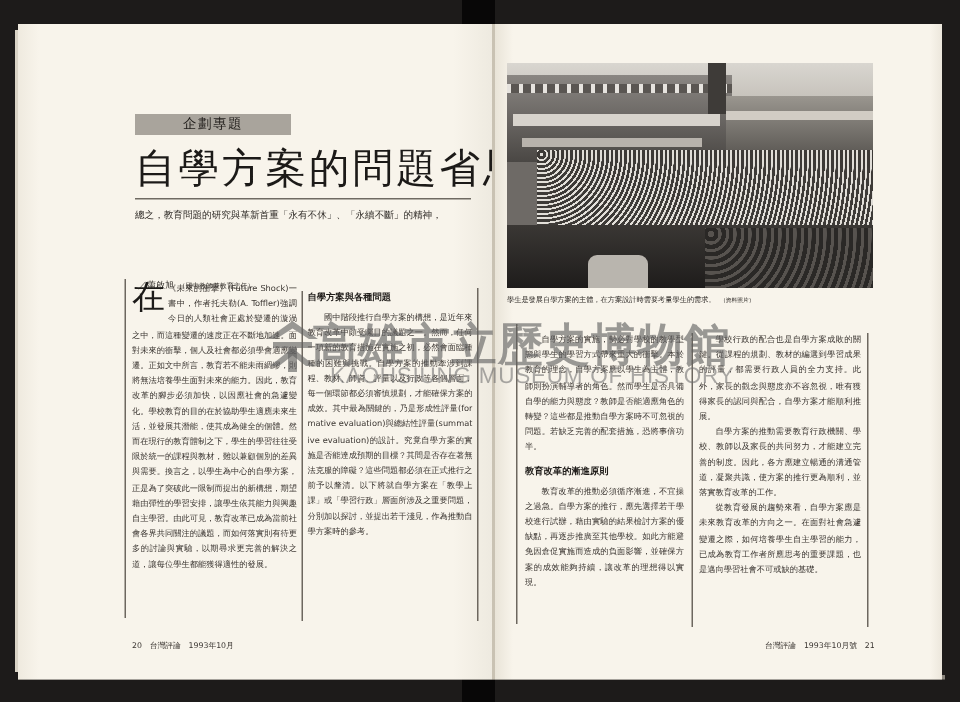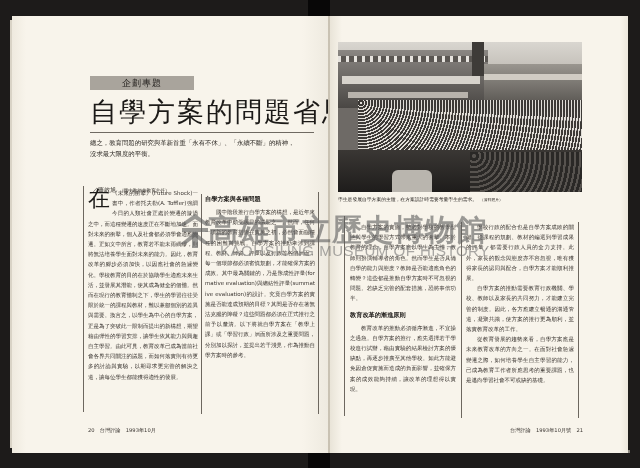--- a/index.html
+++ b/index.html
@@ -59,21 +59,20 @@
 
 <div class="spread">
   <div class="leaf-edge"></div>
 
   <div class="page left">
     <div class="banner">企劃專題</div>
     <div class="title">自學方案的問題省思</div>
     <div class="title-rule"></div>
     <div class="subtitle">
       <div>總之，教育問題的研究與革新首重「永有不休」、「永續不斷」的精神，</div>
-      <div>沒求最大限度的平衡。</div>
     </div>
     <div class="byline">
       <span>／蕭啟旭</span><span class="note">（國中教師兼教育主任）</span>
     </div>
 
     <div class="col-rule" style="left:71px;top:170px;height:226px;"></div>
     <div class="col" style="left:76px;top:172px;width:110px;height:224px;">
       <span class="dropcap">在</span>
       <span>《未來的衝擊》(Future Shock)一書中，作者托夫勒(A. Toffler)強調今日的人類社會正處於變遷的漩渦之中，而這種變遷的速度正在不斷地加速。面對未來的衝擊，個人及社會都必須學會適應變遷。正如文中所言，教育若不能未雨綢繆，則將無法培養學生面對未來的能力。因此，教育改革的腳步必須加快，以因應社會的急遽變化。學校教育的目的在於協助學生適應未來生活，並發展其潛能，使其成為健全的個體。然而在現行的教育體制之下，學生的學習往往受限於統一的課程與教材，難以兼顧個別的差異與需要。換言之，以學生為中心的自學方案，正是為了突破此一限制而提出的新構想，期望藉由彈性的學習安排，讓學生依其能力與興趣自主學習。由此可見，教育改革已成為當前社會各界共同關注的議題，而如何落實則有待更多的討論與實驗，以期尋求更完善的解決之道，讓每位學生都能獲得適性的發展。</span>
     </div>

